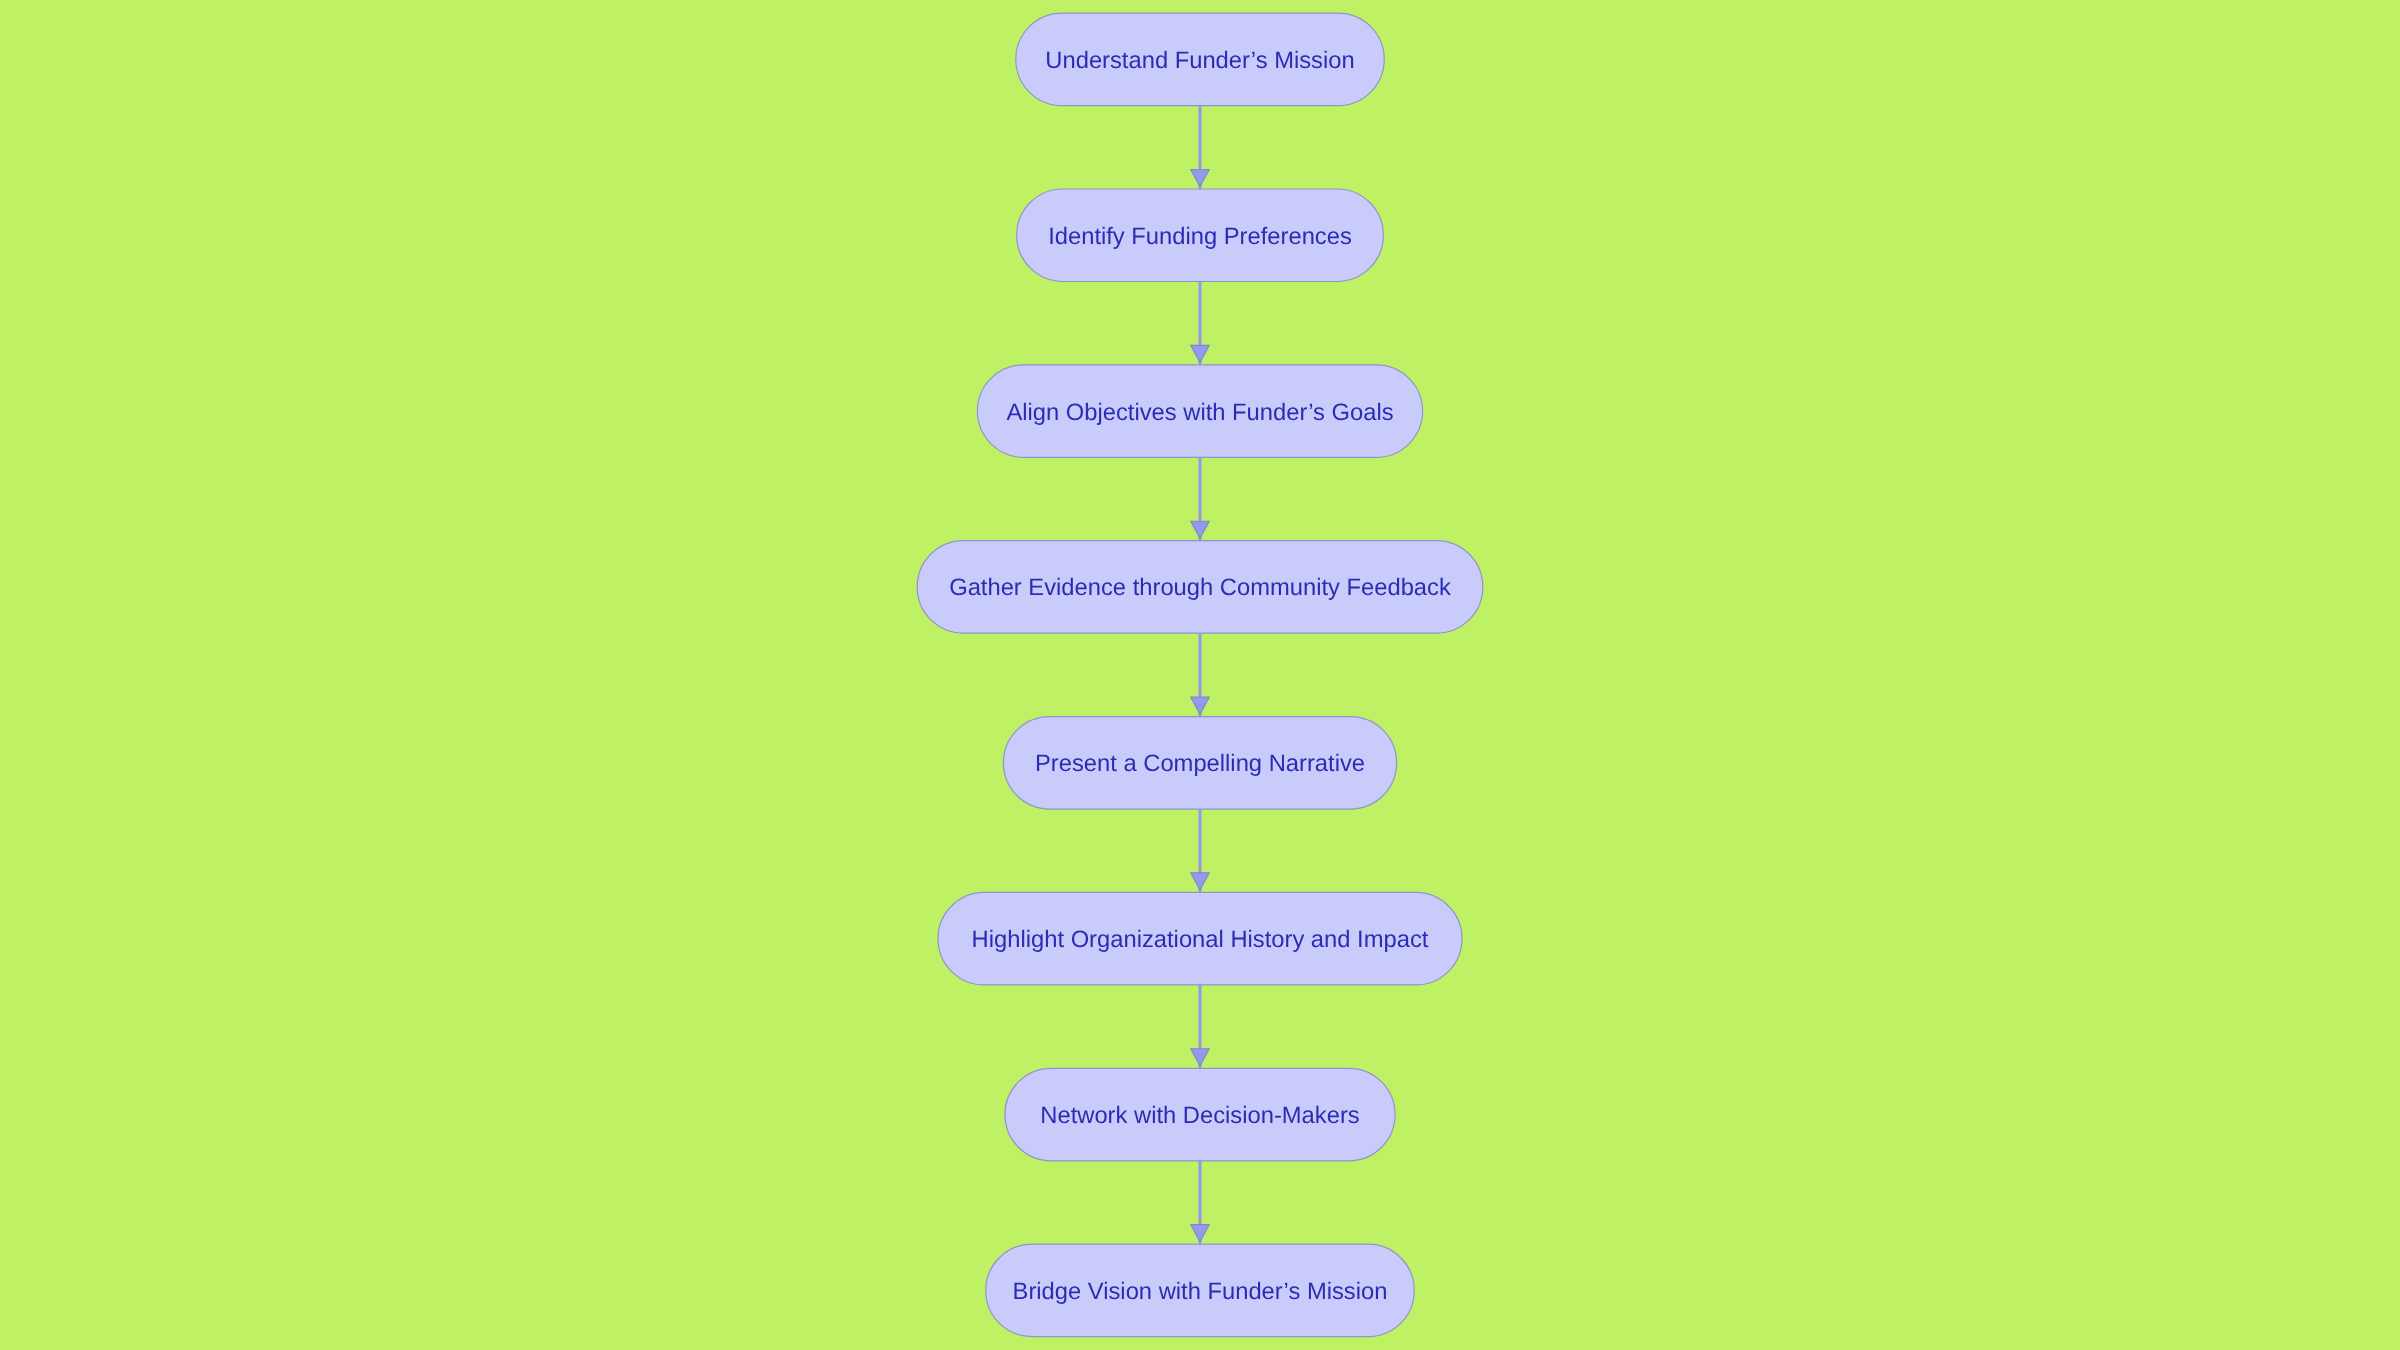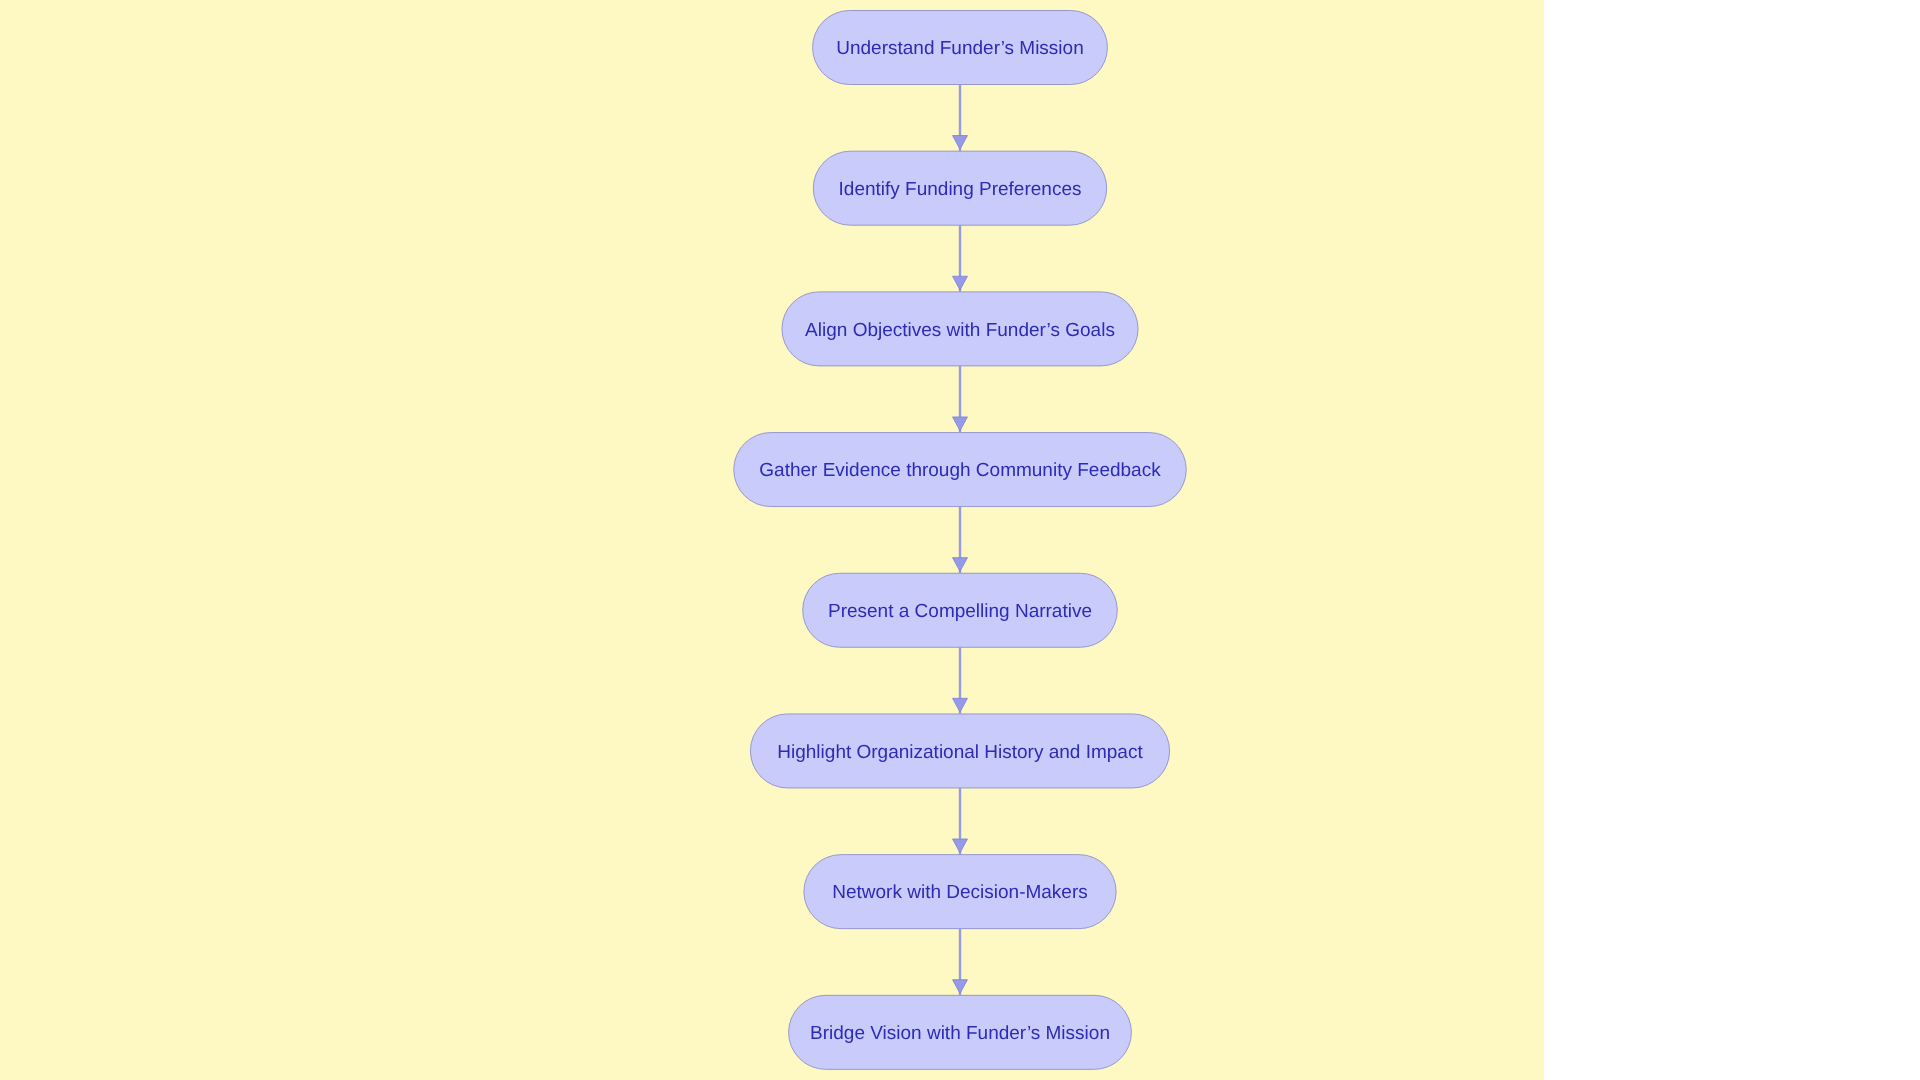--- a/index.html
+++ b/index.html
@@ -2,22 +2,22 @@
 <html><head>
 <meta charset="utf-8">
 <title>Flowchart</title>
 <style>
   html, body { margin:0; padding:0; background:#ffffff; }
   body {
     width:1920px; height:1080px; overflow:hidden;
     font-family:"Liberation Sans", sans-serif;
   }
   #stage {
-    position:relative; width:1544px; height:1080px;
-    background:#fef9c3;
+    position:relative; width:1920px; height:1080px;
+    background:#bef264;
     
     will-change:transform;
   }
   svg.flowchart { position:absolute; left:0; top:0; width:1920px; height:1080px; display:block; }
 
   .node-shape {
     fill:#c9ccfb;
     stroke:#9292ce;
     stroke-width:0.95;
   }

